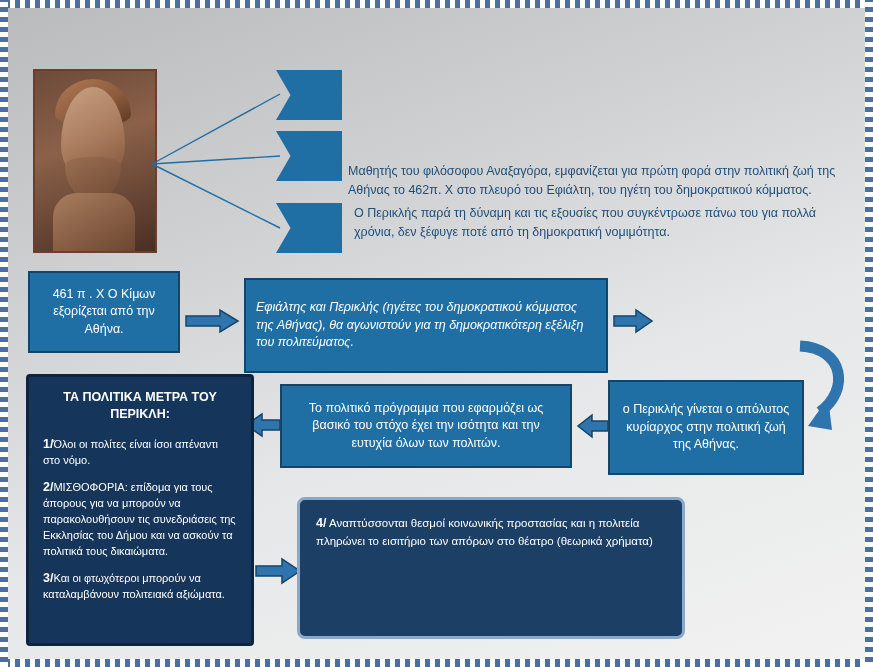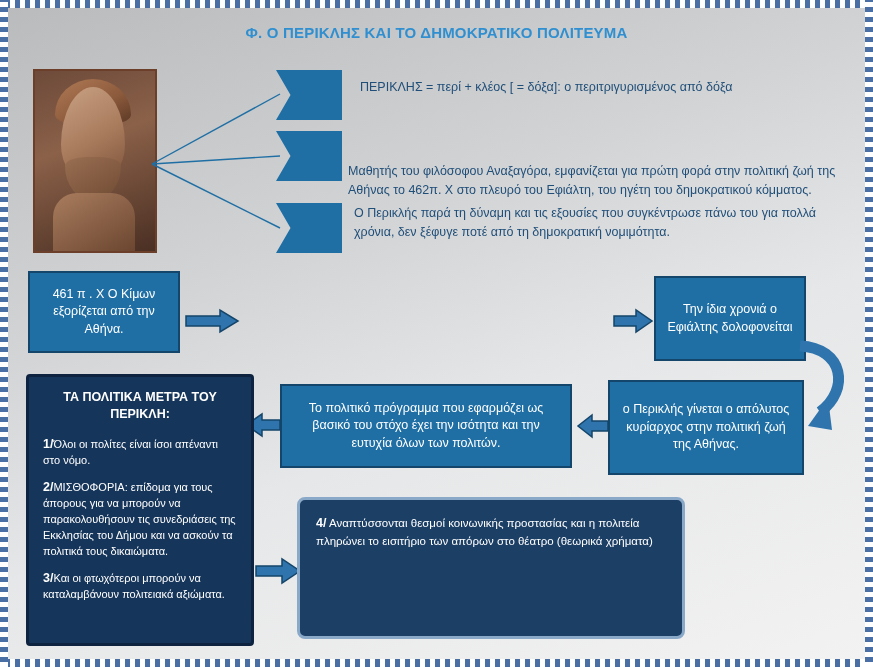--- a/index.html
+++ b/index.html
@@ -194,61 +194,59 @@
   .curve { position: absolute; left: 790px; top: 330px; width: 60px; height: 120px; }
 
   svg { display: block; overflow: visible; }
 </style>
 </head>
 <body>
 
 <div class="page">
   <div class="canvas">
 
-    <div class="title">Φ. Ο ΠΕΡΙΚΛΗΣ ΚΑΙ ΤΟ ΔΗΜΟΚΡΑΤΙΚΟ ΠΟΛΙΤΕΥΜΑ</div>
 
     <div class="portrait">
       <div class="helmet"></div>
       <div class="head"></div>
       <div class="beard"></div>
       <div class="bust"></div>
     </div>
 
     <div class="fan">
       <svg width="140" height="195" viewBox="0 0 140 195">
         <line x1="4" y1="96" x2="132" y2="26" stroke="#1f6fa5" stroke-width="1.4"></line>
         <line x1="4" y1="96" x2="132" y2="88" stroke="#1f6fa5" stroke-width="1.4"></line>
         <line x1="4" y1="96" x2="132" y2="160" stroke="#1f6fa5" stroke-width="1.4"></line>
       </svg>
     </div>
 
     <div class="pennant p1"></div>
     <div class="pennant p2"></div>
     <div class="pennant p3"></div>
 
-    <div class="ptext t1">ΠΕΡΙΚΛΗΣ = περί + κλέος [ = δόξα]: ο περιτριγυρισμένος   από δόξα</div>
     <div class="ptext t2">Μαθητής του φιλόσοφου Αναξαγόρα, εμφανίζεται για πρώτη φορά στην πολιτική ζωή της Αθήνας το 462π. Χ στο πλευρό του Εφιάλτη, του ηγέτη του δημοκρατικού κόμματος.</div>
     <div class="ptext t3">Ο Περικλής παρά τη δύναμη και τις εξουσίες  που συγκέντρωσε  πάνω του για πολλά χρόνια, δεν ξέφυγε ποτέ από τη δημοκρατική νομιμότητα.</div>
 
     <div class="box" id="box-kimon">461 π . Χ Ο Κίμων εξορίζεται από την Αθήνα.</div>
 
     <div class="arrow" style="left:176px; top:300px;">
       <svg width="56" height="26" viewBox="0 0 56 26">
         <path d="M2 8 H36 V2 L54 13 L36 24 V18 H2 Z" fill="#2f74ad" stroke="#14456a" stroke-width="1.5"></path>
       </svg>
     </div>
 
+    <div class="box" id="box-efialtis">Εφιάλτης και Περικλής (ηγέτες του δημοκρατικού κόμματος  της Αθήνας), θα αγωνιστούν για τη δημοκρατικότερη εξέλιξη του πολιτεύματος.</div>
 
     <div class="arrow" style="left:604px; top:300px;">
       <svg width="42" height="26" viewBox="0 0 42 26">
         <path d="M2 8 H24 V2 L40 13 L24 24 V18 H2 Z" fill="#2f74ad" stroke="#14456a" stroke-width="1.5"></path>
       </svg>
     </div>
 
-    <div class="box" id="box-sameyear">Την ίδια χρονιά ο Εφιάλτης δολοφονείται</div>
 
     <div class="curve">
       <svg width="60" height="120" viewBox="0 0 60 120">
         <path d="M2 8 C46 10, 52 52, 22 74" fill="none" stroke="#2f74ad" stroke-width="11" stroke-linecap="butt"></path>
         <path d="M30 60 L10 88 L34 92 Z" fill="#2f74ad"></path>
       </svg>
     </div>
 
     <div class="box" id="box-perikles-kyriarchos">ο Περικλής γίνεται ο απόλυτος κυρίαρχος στην πολιτική ζωή της Αθήνας.</div>
 

